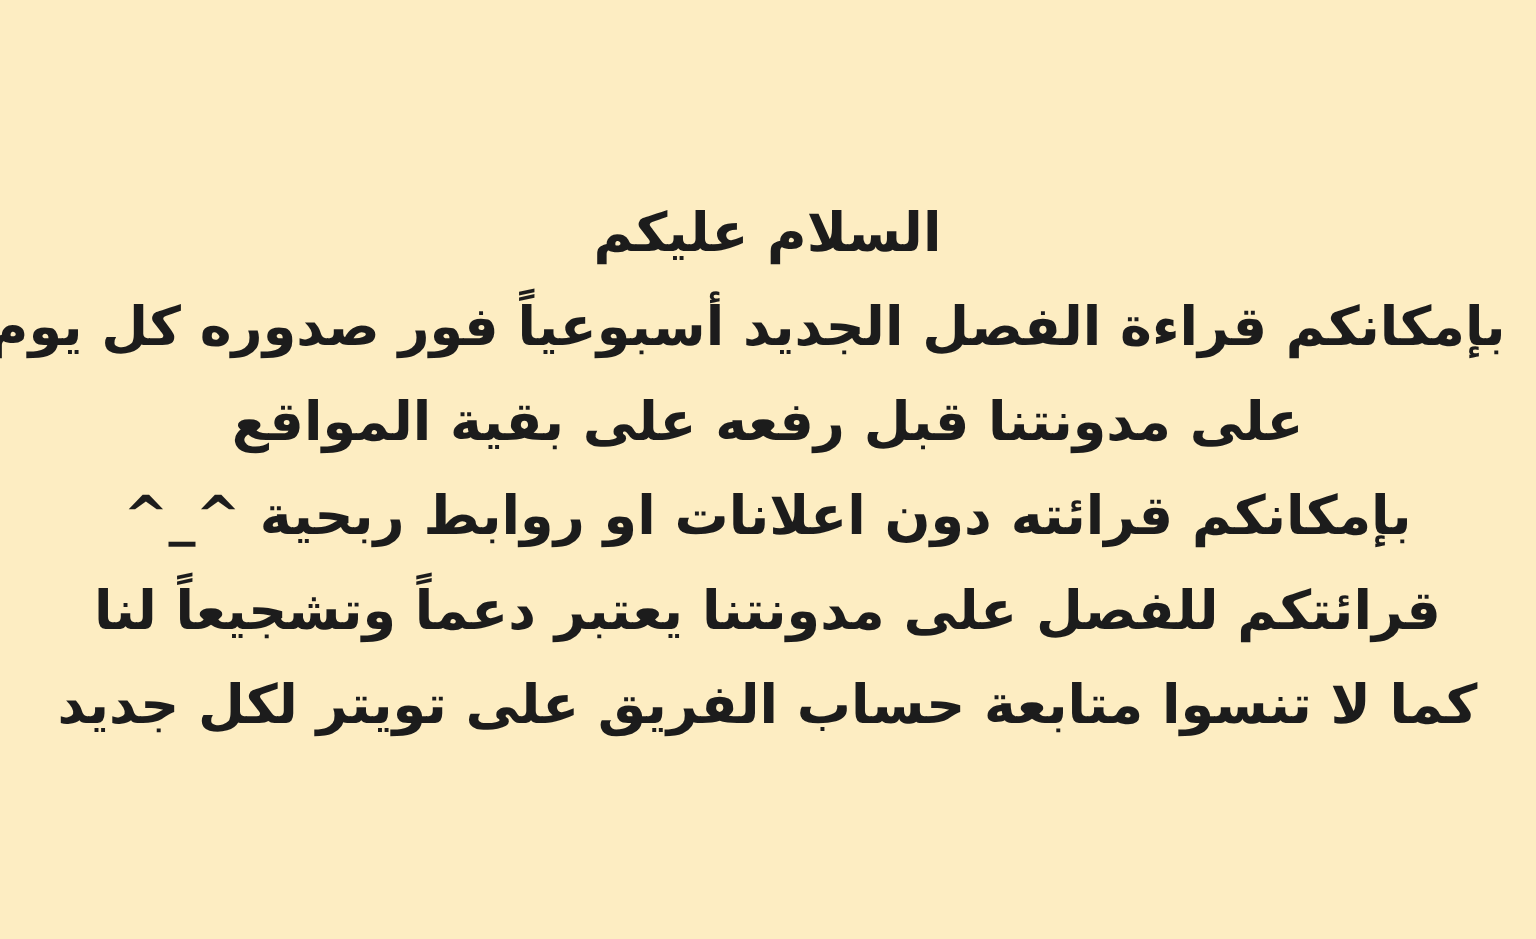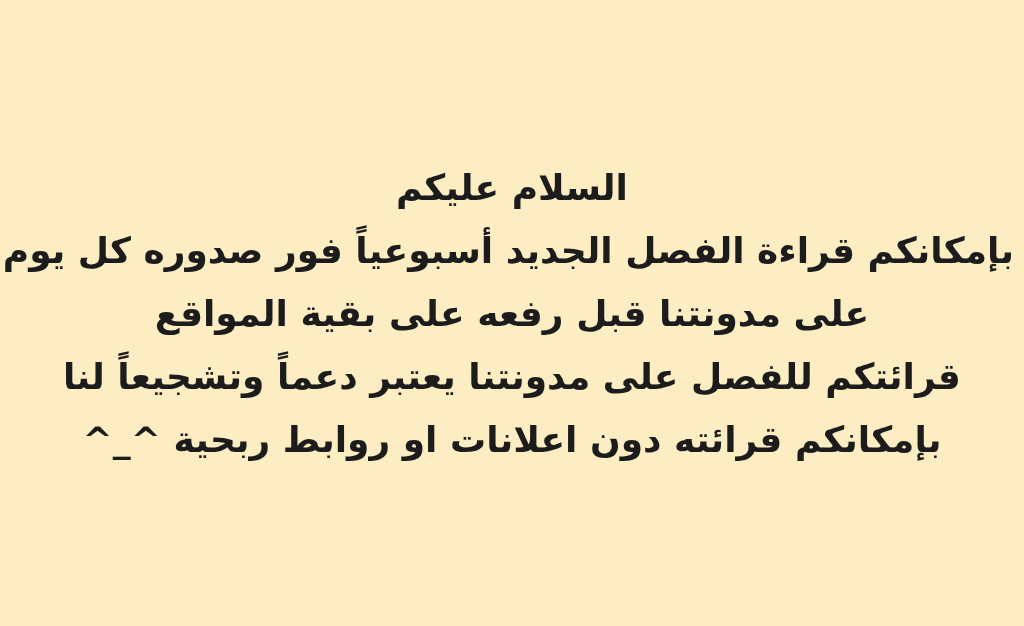--- a/index.html
+++ b/index.html
@@ -13,21 +13,21 @@
     font-family: "DejaVu Sans", sans-serif;
   }
   .page {
     width: 1024px;
     height: 626px;
     display: flex;
     flex-direction: column;
     justify-content: center;
     align-items: flex-end;
     box-sizing: border-box;
-    padding: 0 10px;
+    padding: 0 20px;
   }
   .text-block {
     width: 100%;
     text-align: center;
     direction: rtl;
   }
   .line {
     margin: 0;
     font-size: 36px;
     font-weight: bold;
@@ -37,16 +37,17 @@
   }
 </style>
 </head>
 <body style="background: rgb(253, 237, 194); color: rgb(28, 28, 28);">
 
 <div class="page">
   <div class="text-block">
     <p class="line">السلام عليكم</p>
     <p class="line">بإمكانكم قراءة الفصل الجديد أسبوعياً فور صدوره كل يوم إثنين</p>
     <p class="line">على مدونتنا قبل رفعه على بقية المواقع</p>
+    <p class="line">بإمكانكم قرائته دون اعلانات او روابط ربحية ^_^</p>
     <p class="line">قرائتكم للفصل على مدونتنا يعتبر دعماً وتشجيعاً لنا</p>
-    <p class="line">بإمكانكم قرائته دون اعلانات او روابط ربحية ^_^</p>
+    <p class="line">كما لا تنسوا متابعة حساب الفريق على تويتر لكل جديد</p>
   </div>
 </div>
 
 </body></html>

